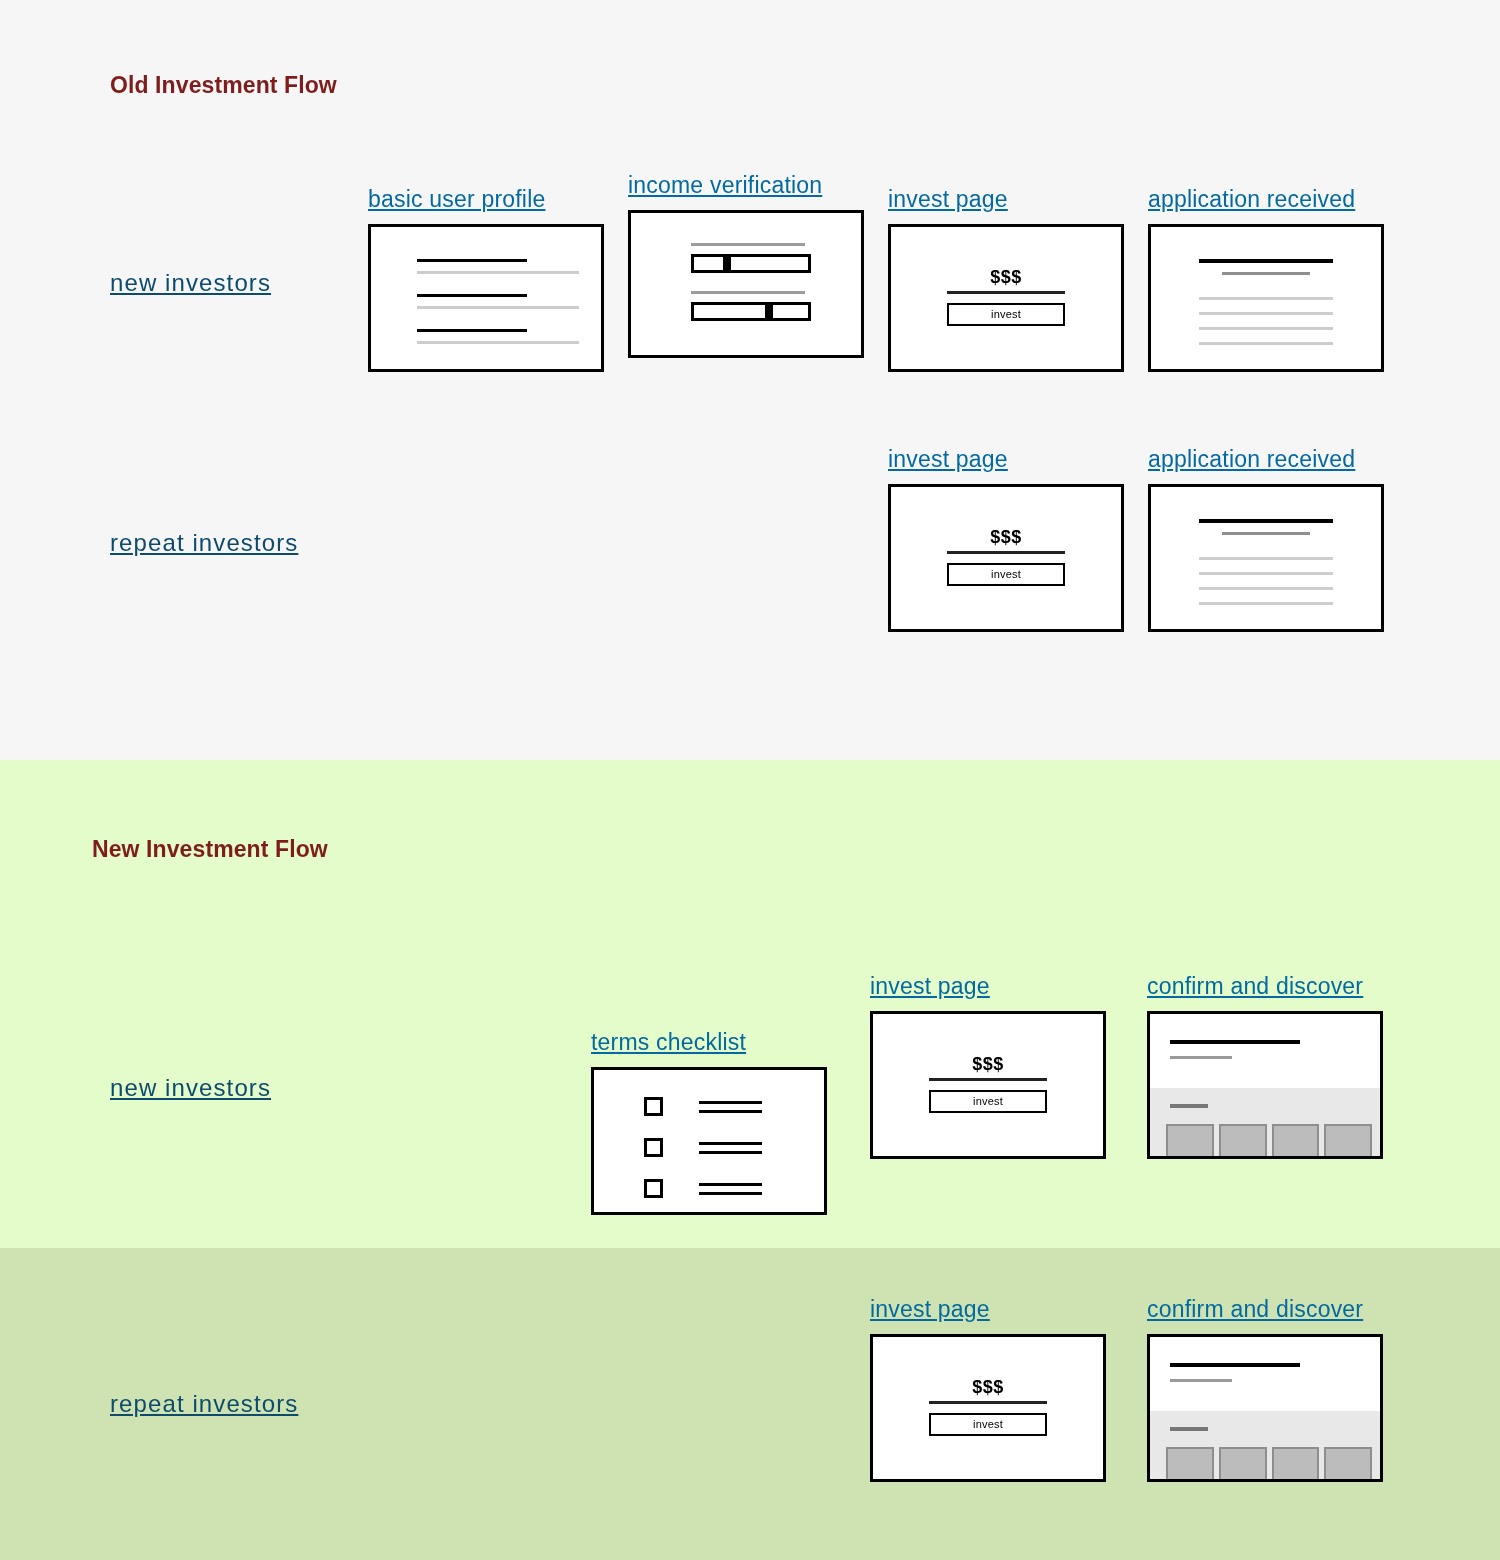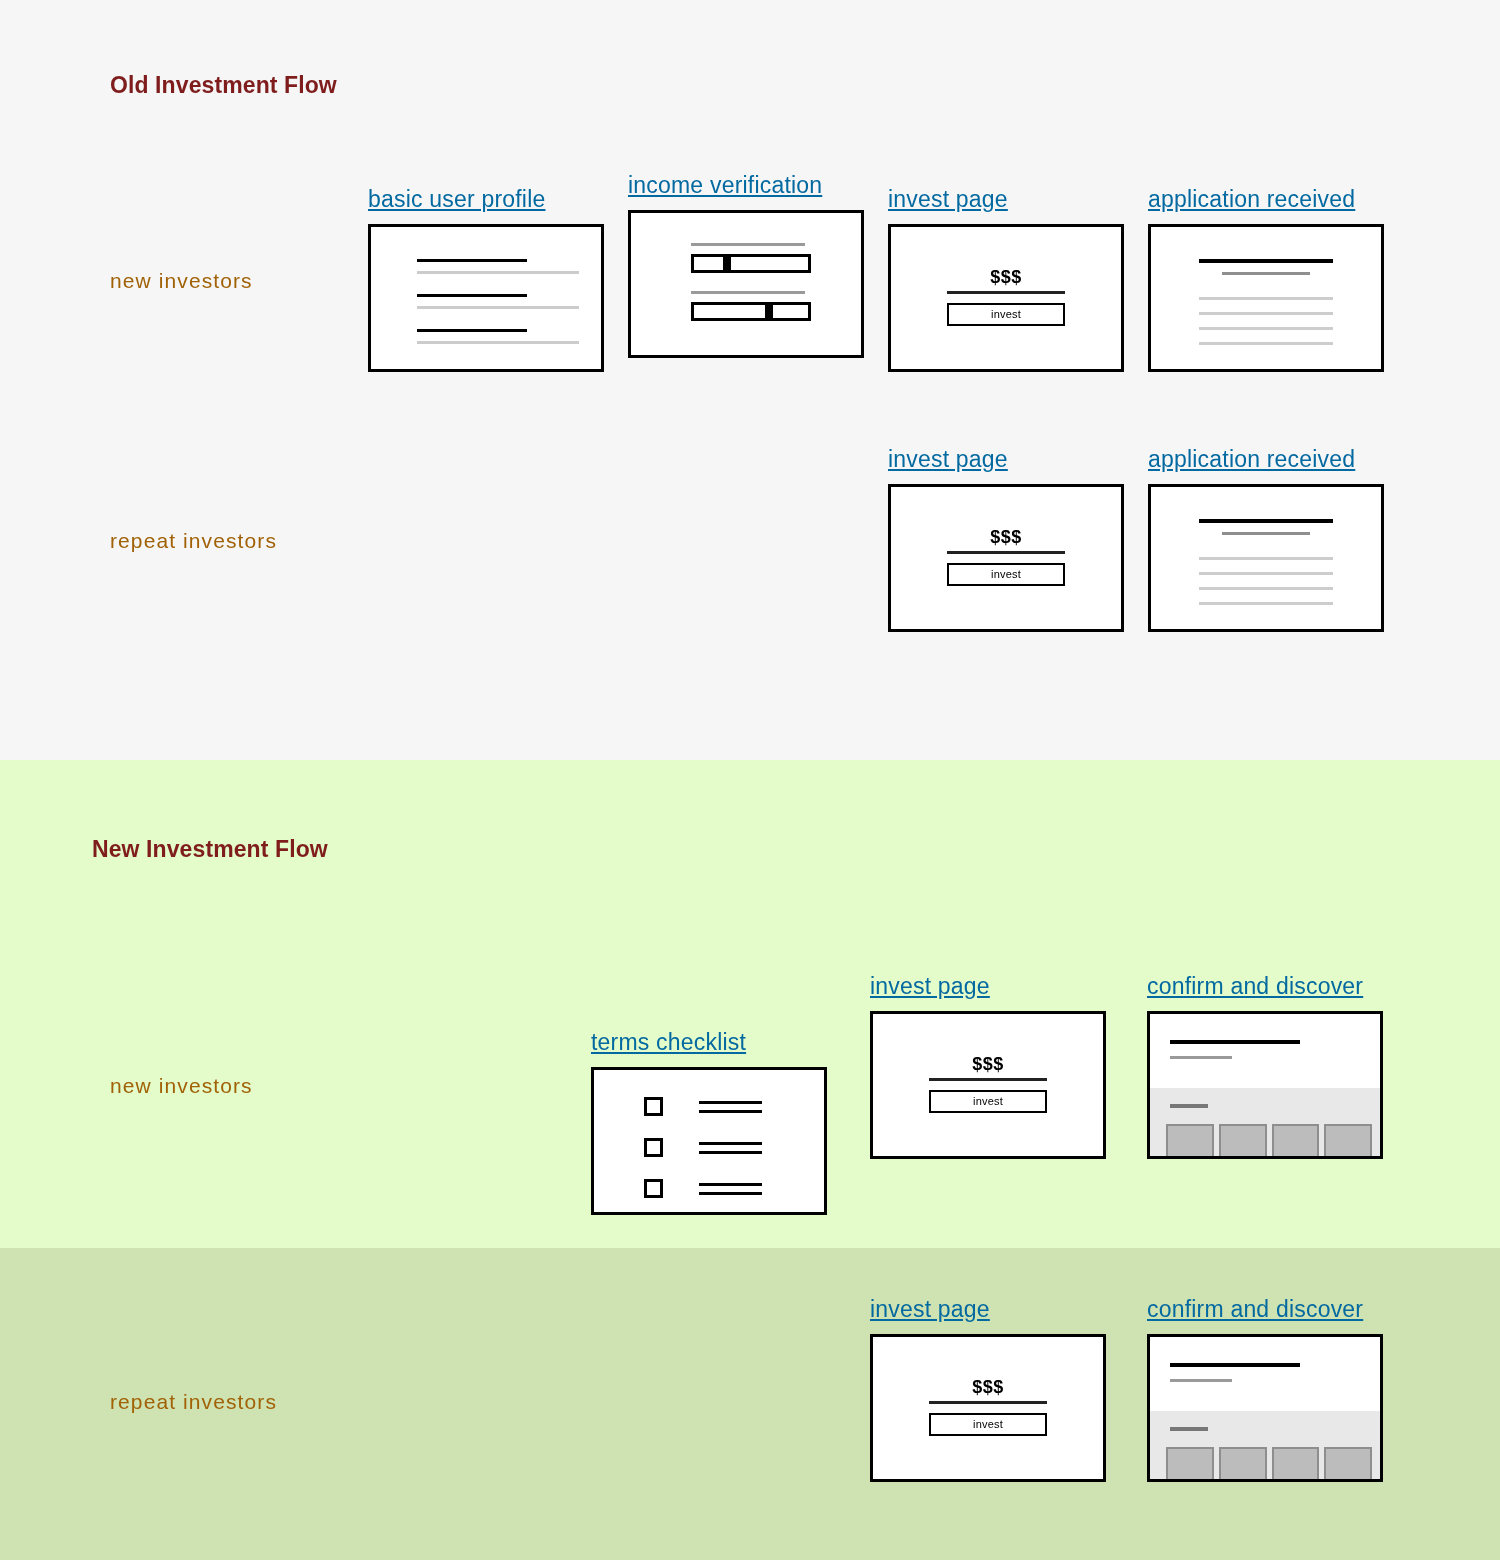--- a/index.html
+++ b/index.html
@@ -34,24 +34,25 @@
     color: #7f1d1d;
     letter-spacing: 0.1px;
     white-space: nowrap;
   }
   #title-old { left: 110px; top: 72px; }
   #title-new { left: 92px; top: 836px; }
 
   
   .row-label {
     position: absolute;
-    font-size: 21px;
-    color: #a16207;
+    font-size: 24px;
+    color: #0c4a6e;
     letter-spacing: 1.1px;
     white-space: nowrap;
+    text-decoration: underline;
   }
   #lbl-old-new  { left: 110px; top: 269px; }
   #lbl-old-rep  { left: 110px; top: 529px; }
   #lbl-new-new  { left: 110px; top: 1074px; }
   #lbl-new-rep  { left: 110px; top: 1390px; }
 
   
   .screen {
     position: absolute;
   }

